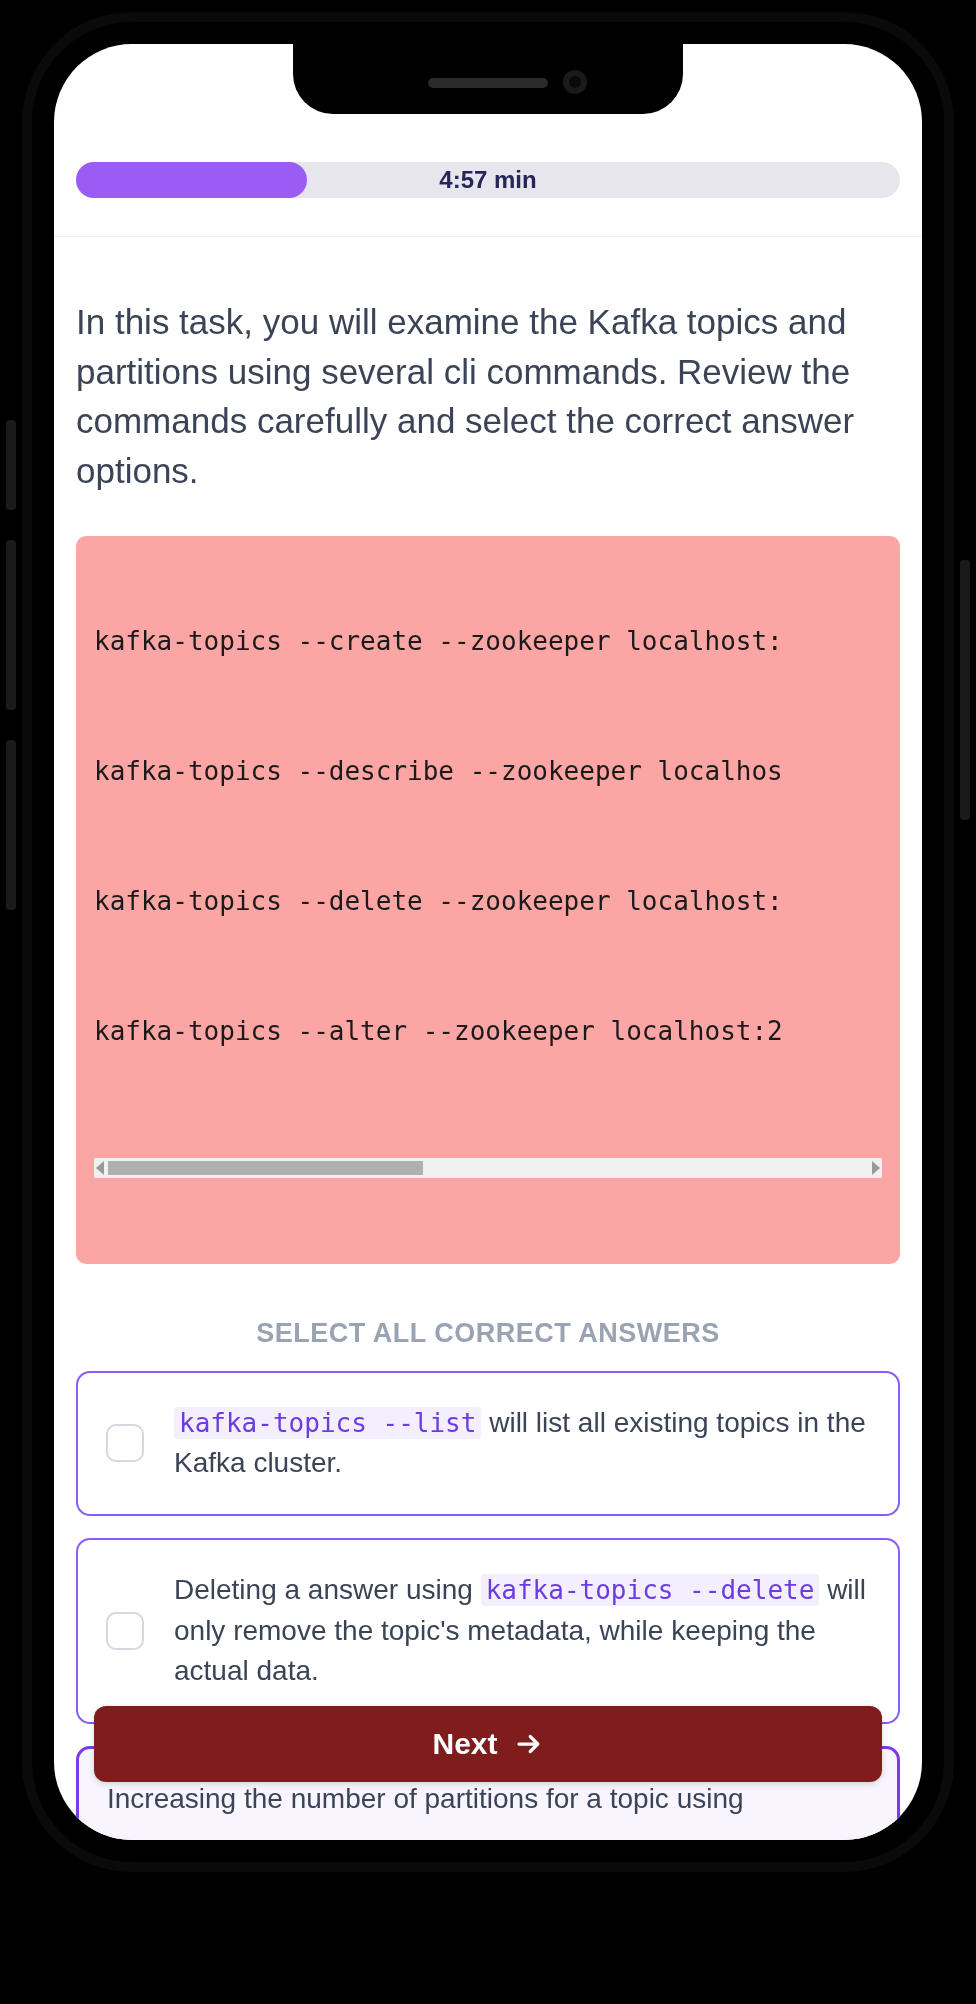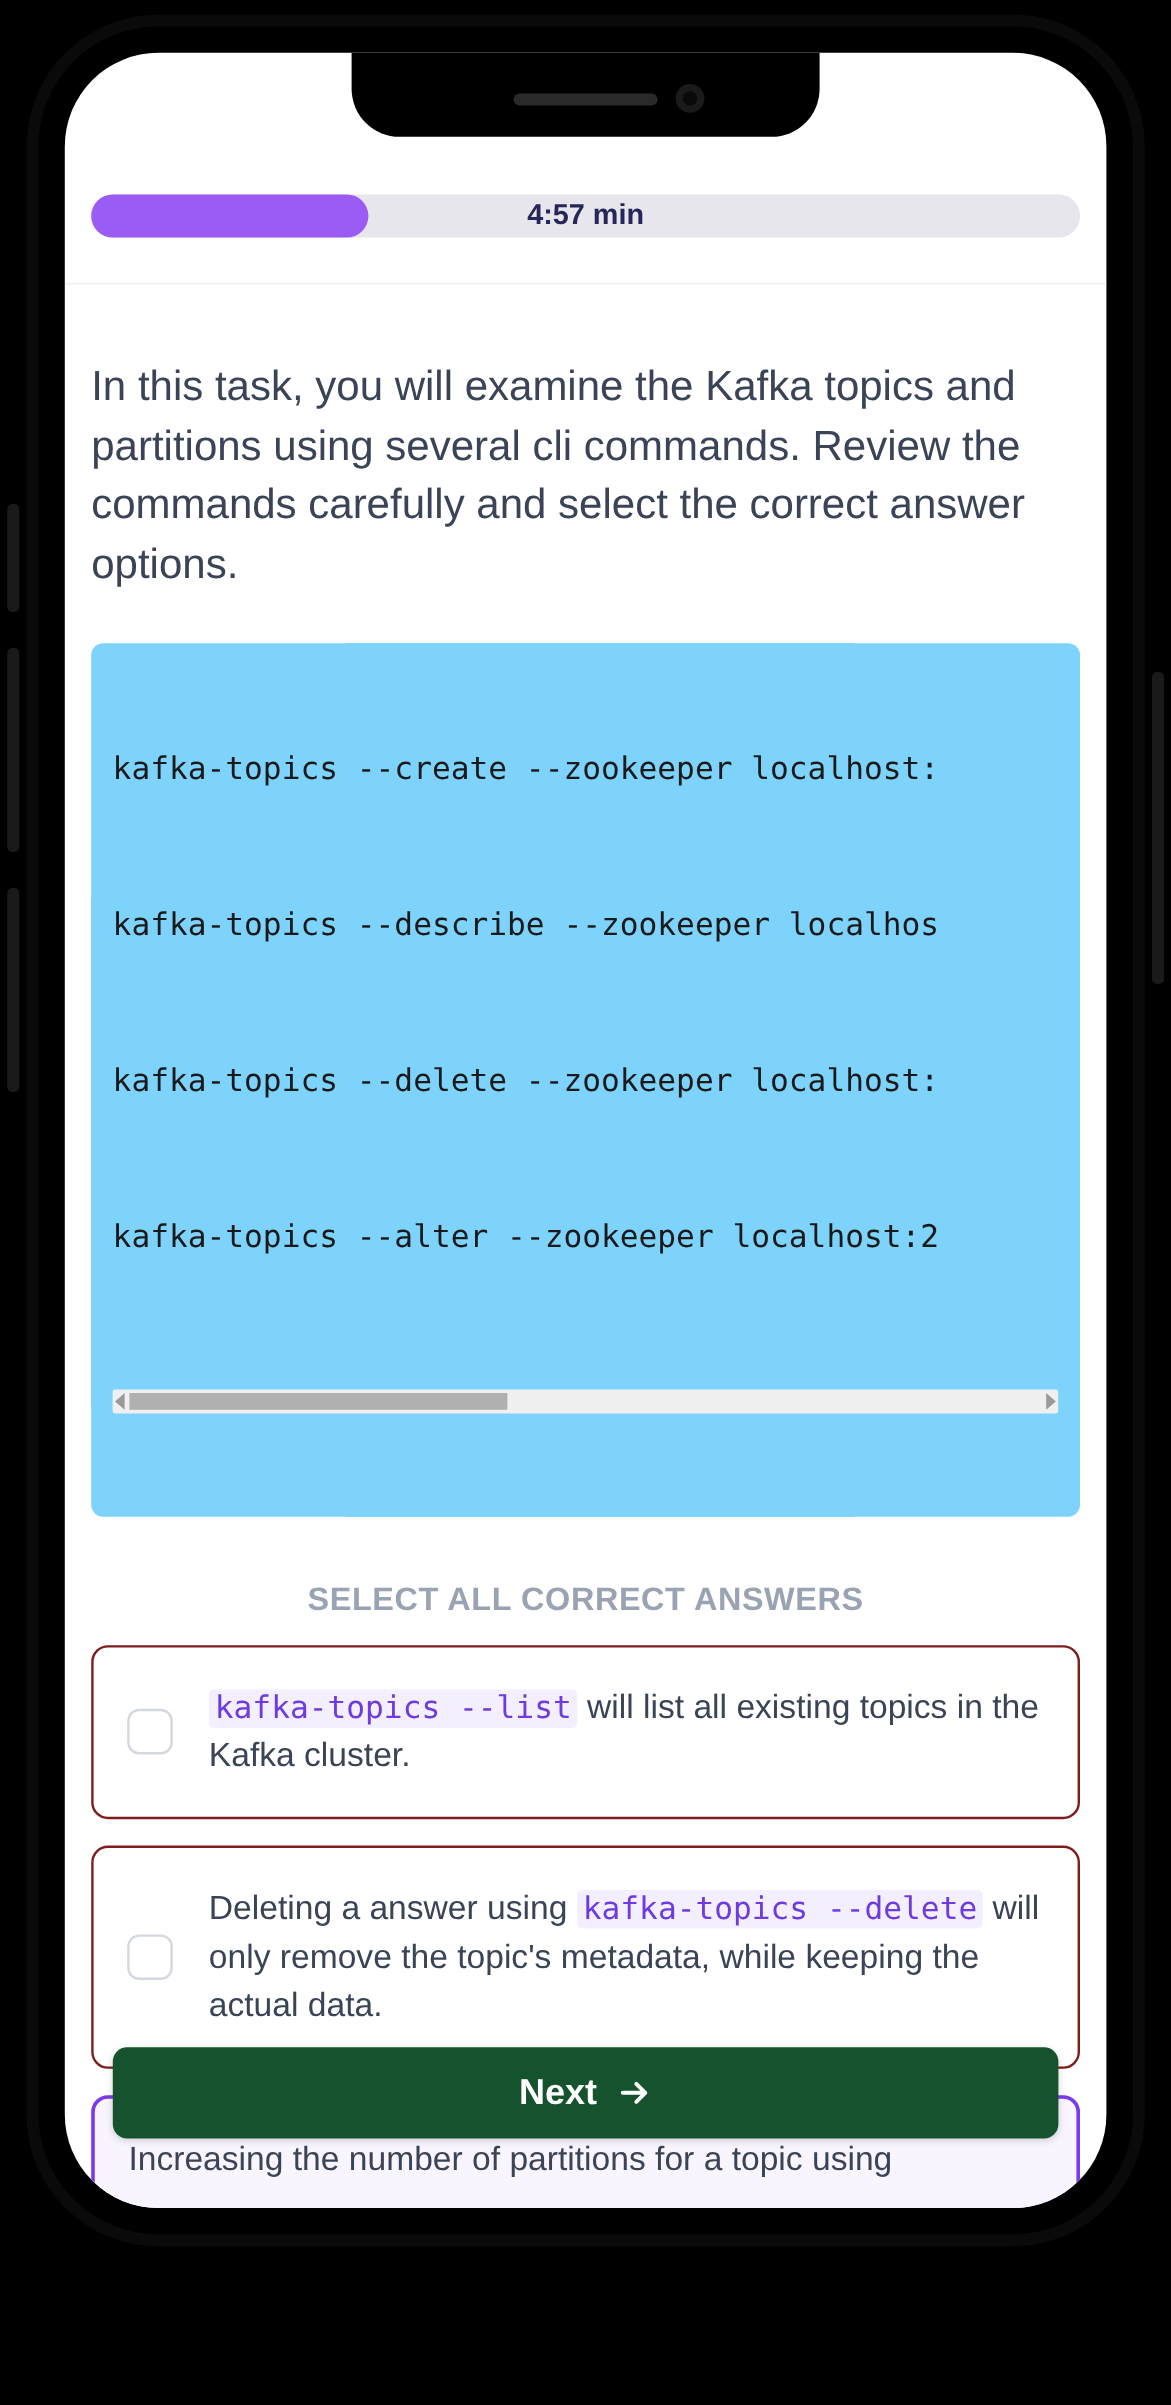--- a/index.html
+++ b/index.html
@@ -15,43 +15,43 @@
   .content { position: absolute; inset: 0; padding-top: 100px; }
   .progress-row { margin: 18px 22px 0 22px; height: 36px; background: #e6e6ec; border-radius: 18px; position: relative; display:flex; align-items:center; justify-content:center;}
   .progress-fill { position: absolute; left: 0; top: 0; height: 100%; width: 28%; background: #9b5cf6; border-radius: 18px; }
   .progress-label { position: relative; font-size: 24px; font-weight: 700; color: #262659; }
 
   .divider { border-bottom: 1px solid #eceef1; margin-top: 38px; }
 
   .body { padding: 60px 22px 0 22px; }
   .task-text { font-size: 35px; line-height: 1.42; color: #3b4456; font-weight: 400; }
 
-  .codebox { margin-top: 40px; background: #7dd3fc; border-radius: 10px; padding: 30px 18px 26px 18px; overflow-x: auto; font-family: 'SFMono-Regular', Menlo, Consolas, monospace; font-size: 26px; color: #1a1a1a; white-space: pre; position: relative; }
+  .codebox { margin-top: 40px; background: #fca5a5; border-radius: 10px; padding: 30px 18px 26px 18px; overflow-x: auto; font-family: 'SFMono-Regular', Menlo, Consolas, monospace; font-size: 26px; color: #1a1a1a; white-space: pre; position: relative; }
   .codebox .line { margin-bottom: 40px; }
   .codebox .line:last-child { margin-bottom: 6px; }
   .scroll-strip { height: 20px; background: #f0f0f0; margin-top: 12px; position: relative; border-radius: 2px; }
   .scroll-strip .thumb { position: absolute; left: 14px; top: 3px; height: 14px; width: 40%; background: #b0b0b0; }
   .scroll-strip .tri-l, .scroll-strip .tri-r { position:absolute; top:3px; width:0;height:0;border-top:7px solid transparent;border-bottom:7px solid transparent; }
   .scroll-strip .tri-l { left:2px; border-right:8px solid #9a9a9a; }
   .scroll-strip .tri-r { right:2px; border-left:8px solid #9a9a9a; }
 
   .answers-hdr { margin-top: 54px; font-size: 27px; font-weight: 600; letter-spacing: 0.5px; color: #9aa3b2; text-align: center; }
 
   .answer-card {
-    margin-top: 22px; border: 2px solid #7f1d1d; border-radius: 14px;
+    margin-top: 22px; border: 2px solid #8b5cf6; border-radius: 14px;
     padding: 30px 28px; display:flex; align-items:center; gap: 30px;
   }
   .answer-card.selected { border: 3px solid #7c3aed; background: #f8f5ff; }
   .chk { flex: 0 0 38px; width: 38px; height: 38px; border: 2px solid #d4d8e0; border-radius: 10px; background: #fff; display:flex;align-items:center;justify-content:center;}
   .answer-text { font-size: 28px; line-height: 1.45; color: #3b4456; }
   .inline-code { font-family: 'SFMono-Regular', Menlo, Consolas, monospace; background: #f3efff; color: #6d3be0; padding: 1px 5px; border-radius: 4px; font-size: 26px;}
 
   .next-btn {
     position: absolute; left: 40px; right: 40px; bottom: 58px; height: 76px;
-    background: #14532d; border-radius: 12px; color: #fff; font-size: 30px; font-weight: 700;
+    background: #7f1d1d; border-radius: 12px; color: #fff; font-size: 30px; font-weight: 700;
     display:flex; align-items:center; justify-content:center; gap: 16px;
     box-shadow: 0 2px 6px rgba(0,0,0,0.15);
   }
   .next-btn svg { width: 30px; height: 30px; }
 
   .side-nub { position:absolute; background:#1a1a1a; border-radius:4px; }
 </style>
 </head>
 <body>
 

